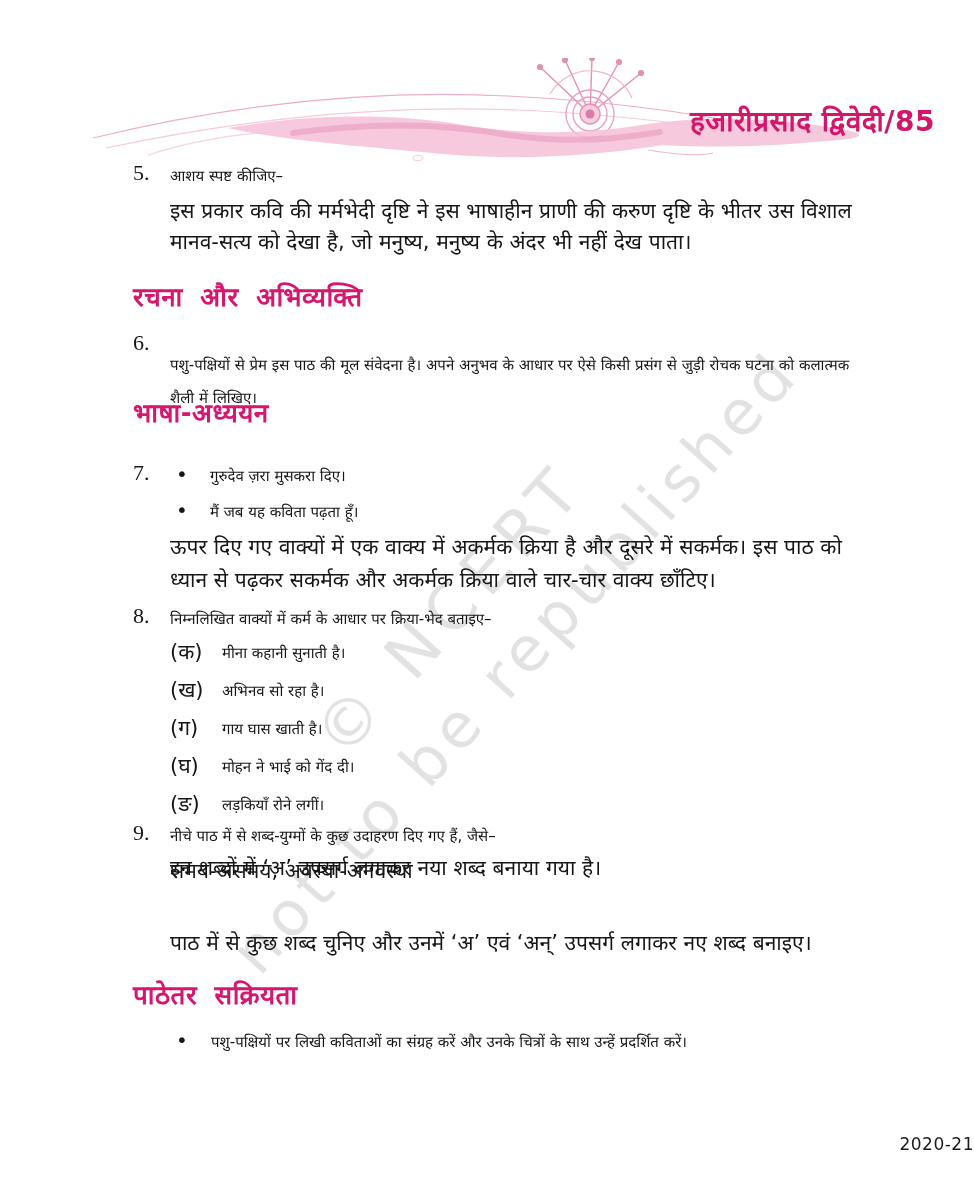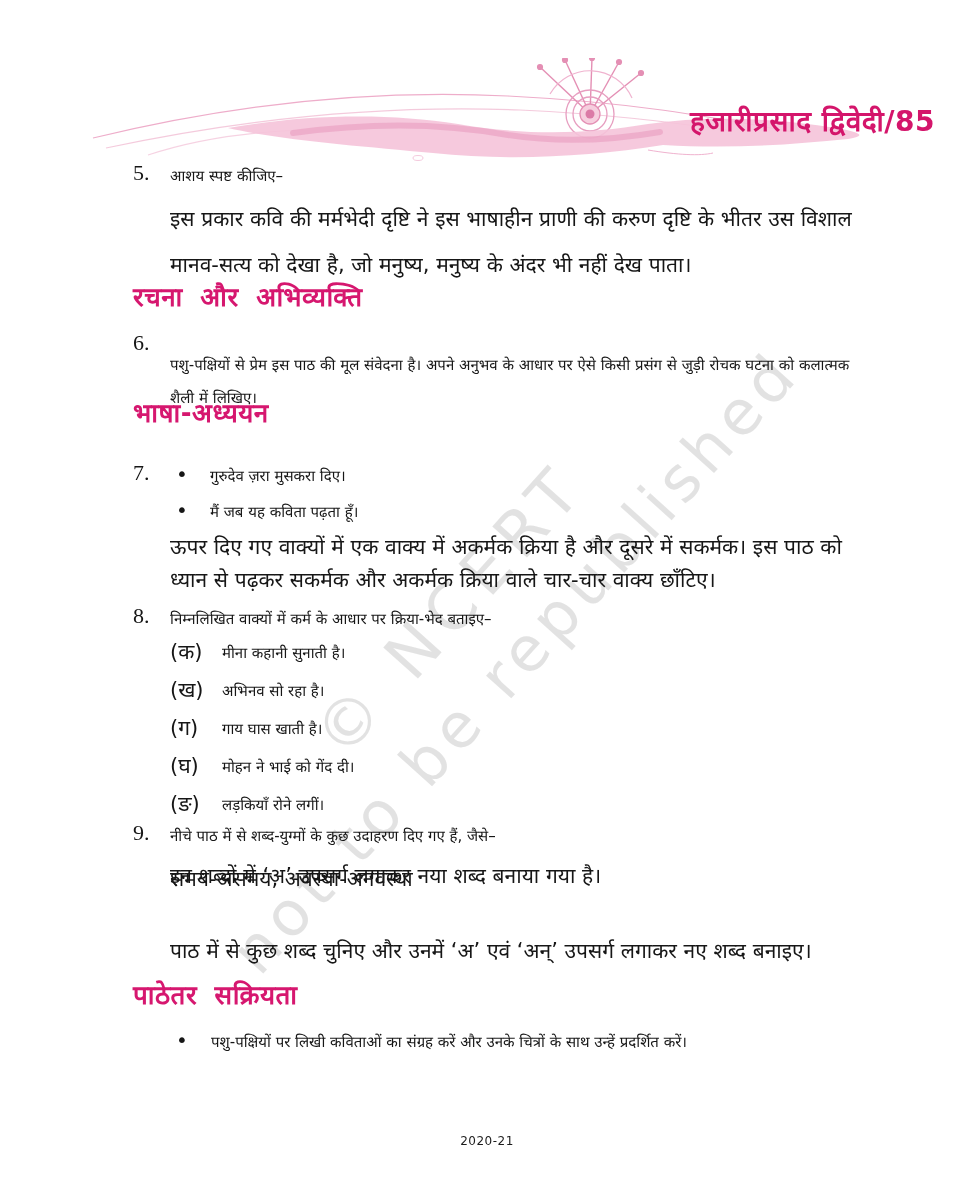--- a/index.html
+++ b/index.html
@@ -23,35 +23,35 @@
     color:#d4156b; font-size:28px; font-weight:700; letter-spacing:.5px;margin-left:7px;
   }
   
   .z { position:absolute; z-index:3; }
   .qrow { left:133px; display:flex; }
   .qnum {
     width:37px; flex:0 0 37px; font-family:"Liberation Serif", serif;
     font-size:22px; color:#161616;
   }
   .btxt { font-size:15px; line-height:33px; color:#161616; }
-  .para { left:170px; width:690px; font-size:21px; line-height:46px; }
+  .para { left:170px; width:690px; font-size:21px; line-height:31px; }
   .heading {
     left:133px; color:#d6176f; font-size:26px; font-weight:700;
     word-spacing:8px; letter-spacing:.5px;
   }
   .bulrow { left:133px; display:flex; }
   .bul-num { width:43px; flex:0 0 43px; font-family:"Liberation Serif", serif; font-size:22px; }
   .bul-dot { width:34px; flex:0 0 34px; font-size:20px; padding-top:2px; }
   .item-row { left:170px; display:flex; }
   .item-label { width:52px; flex:0 0 52px; font-size:21px; }
   .act-row { left:176px; display:flex; }
   .act-dot { width:35px; flex:0 0 35px; font-size:20px; padding-top:2px; }
   .footer {
-    left:0; top:1134px; width:974px; text-align:center;
-    font-size:12px; color:#1c1c1c; letter-spacing:.5px;
+    left:0; top:1134px; width:974px; text-align:right;
+    font-size:17px; color:#1c1c1c; letter-spacing:.5px;
   }
 </style>
 </head>
 <body>
 
 <div class="page">
 
   <div class="wm wm1">© NCERT</div>
   <div class="wm wm2">not to be republished</div>
 

